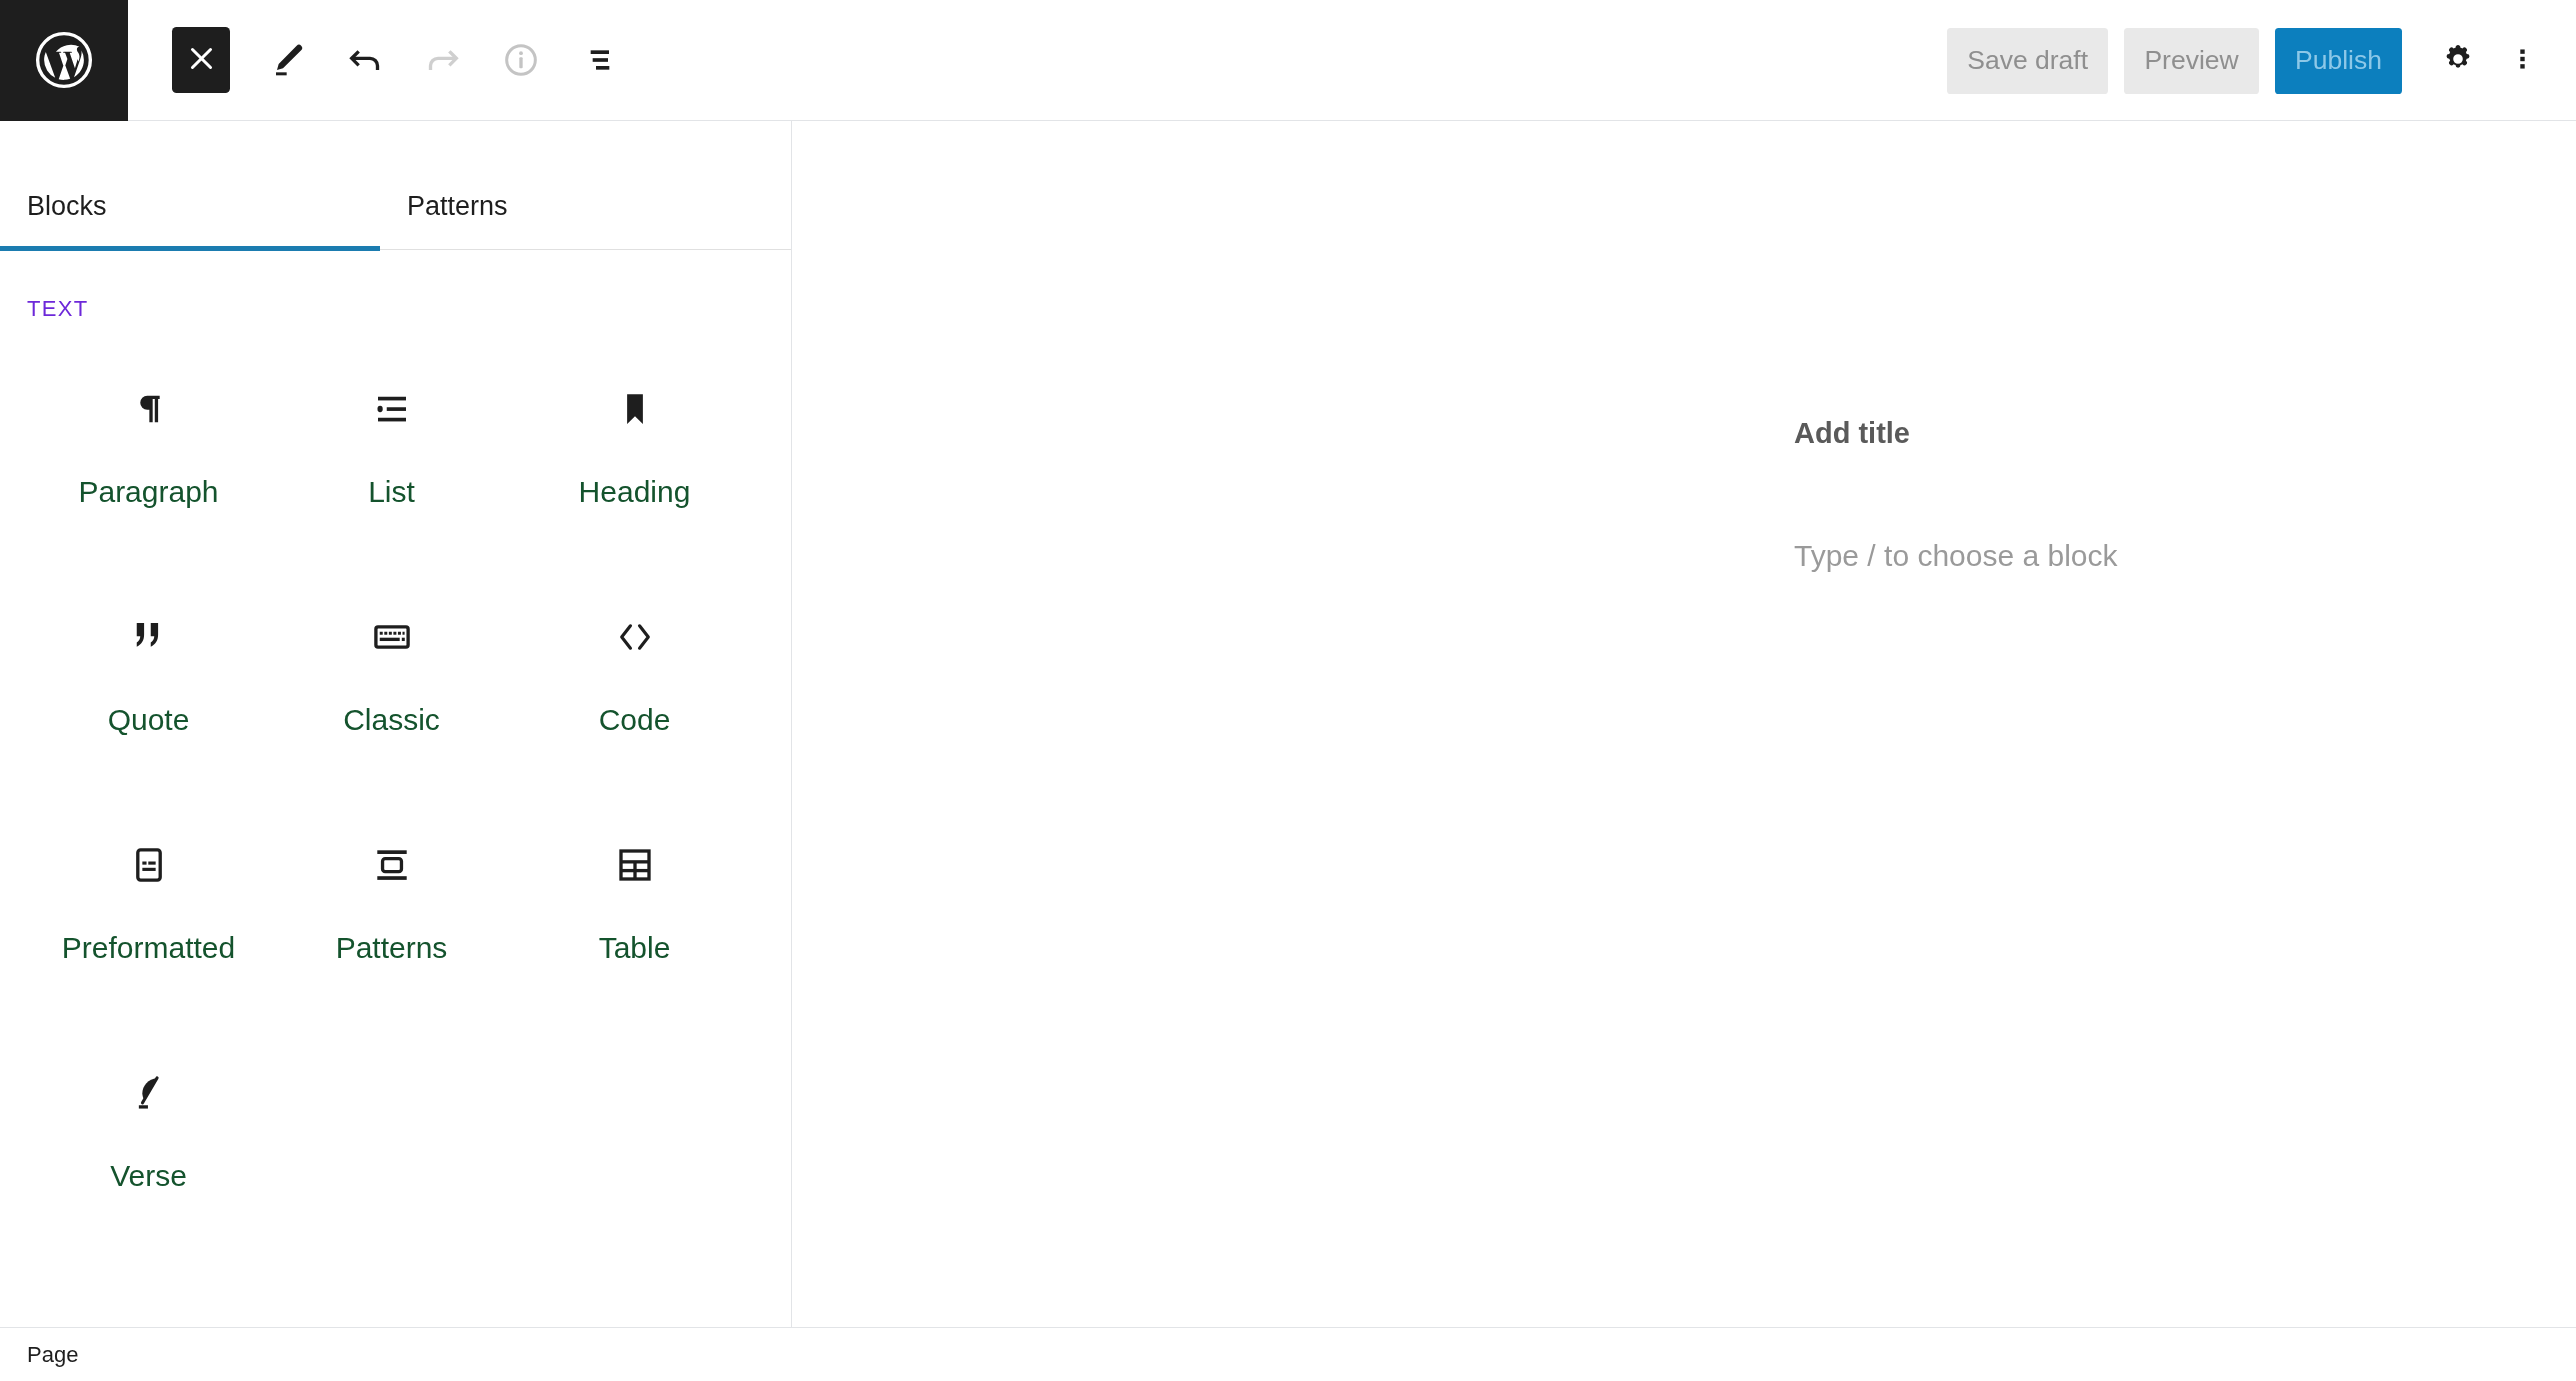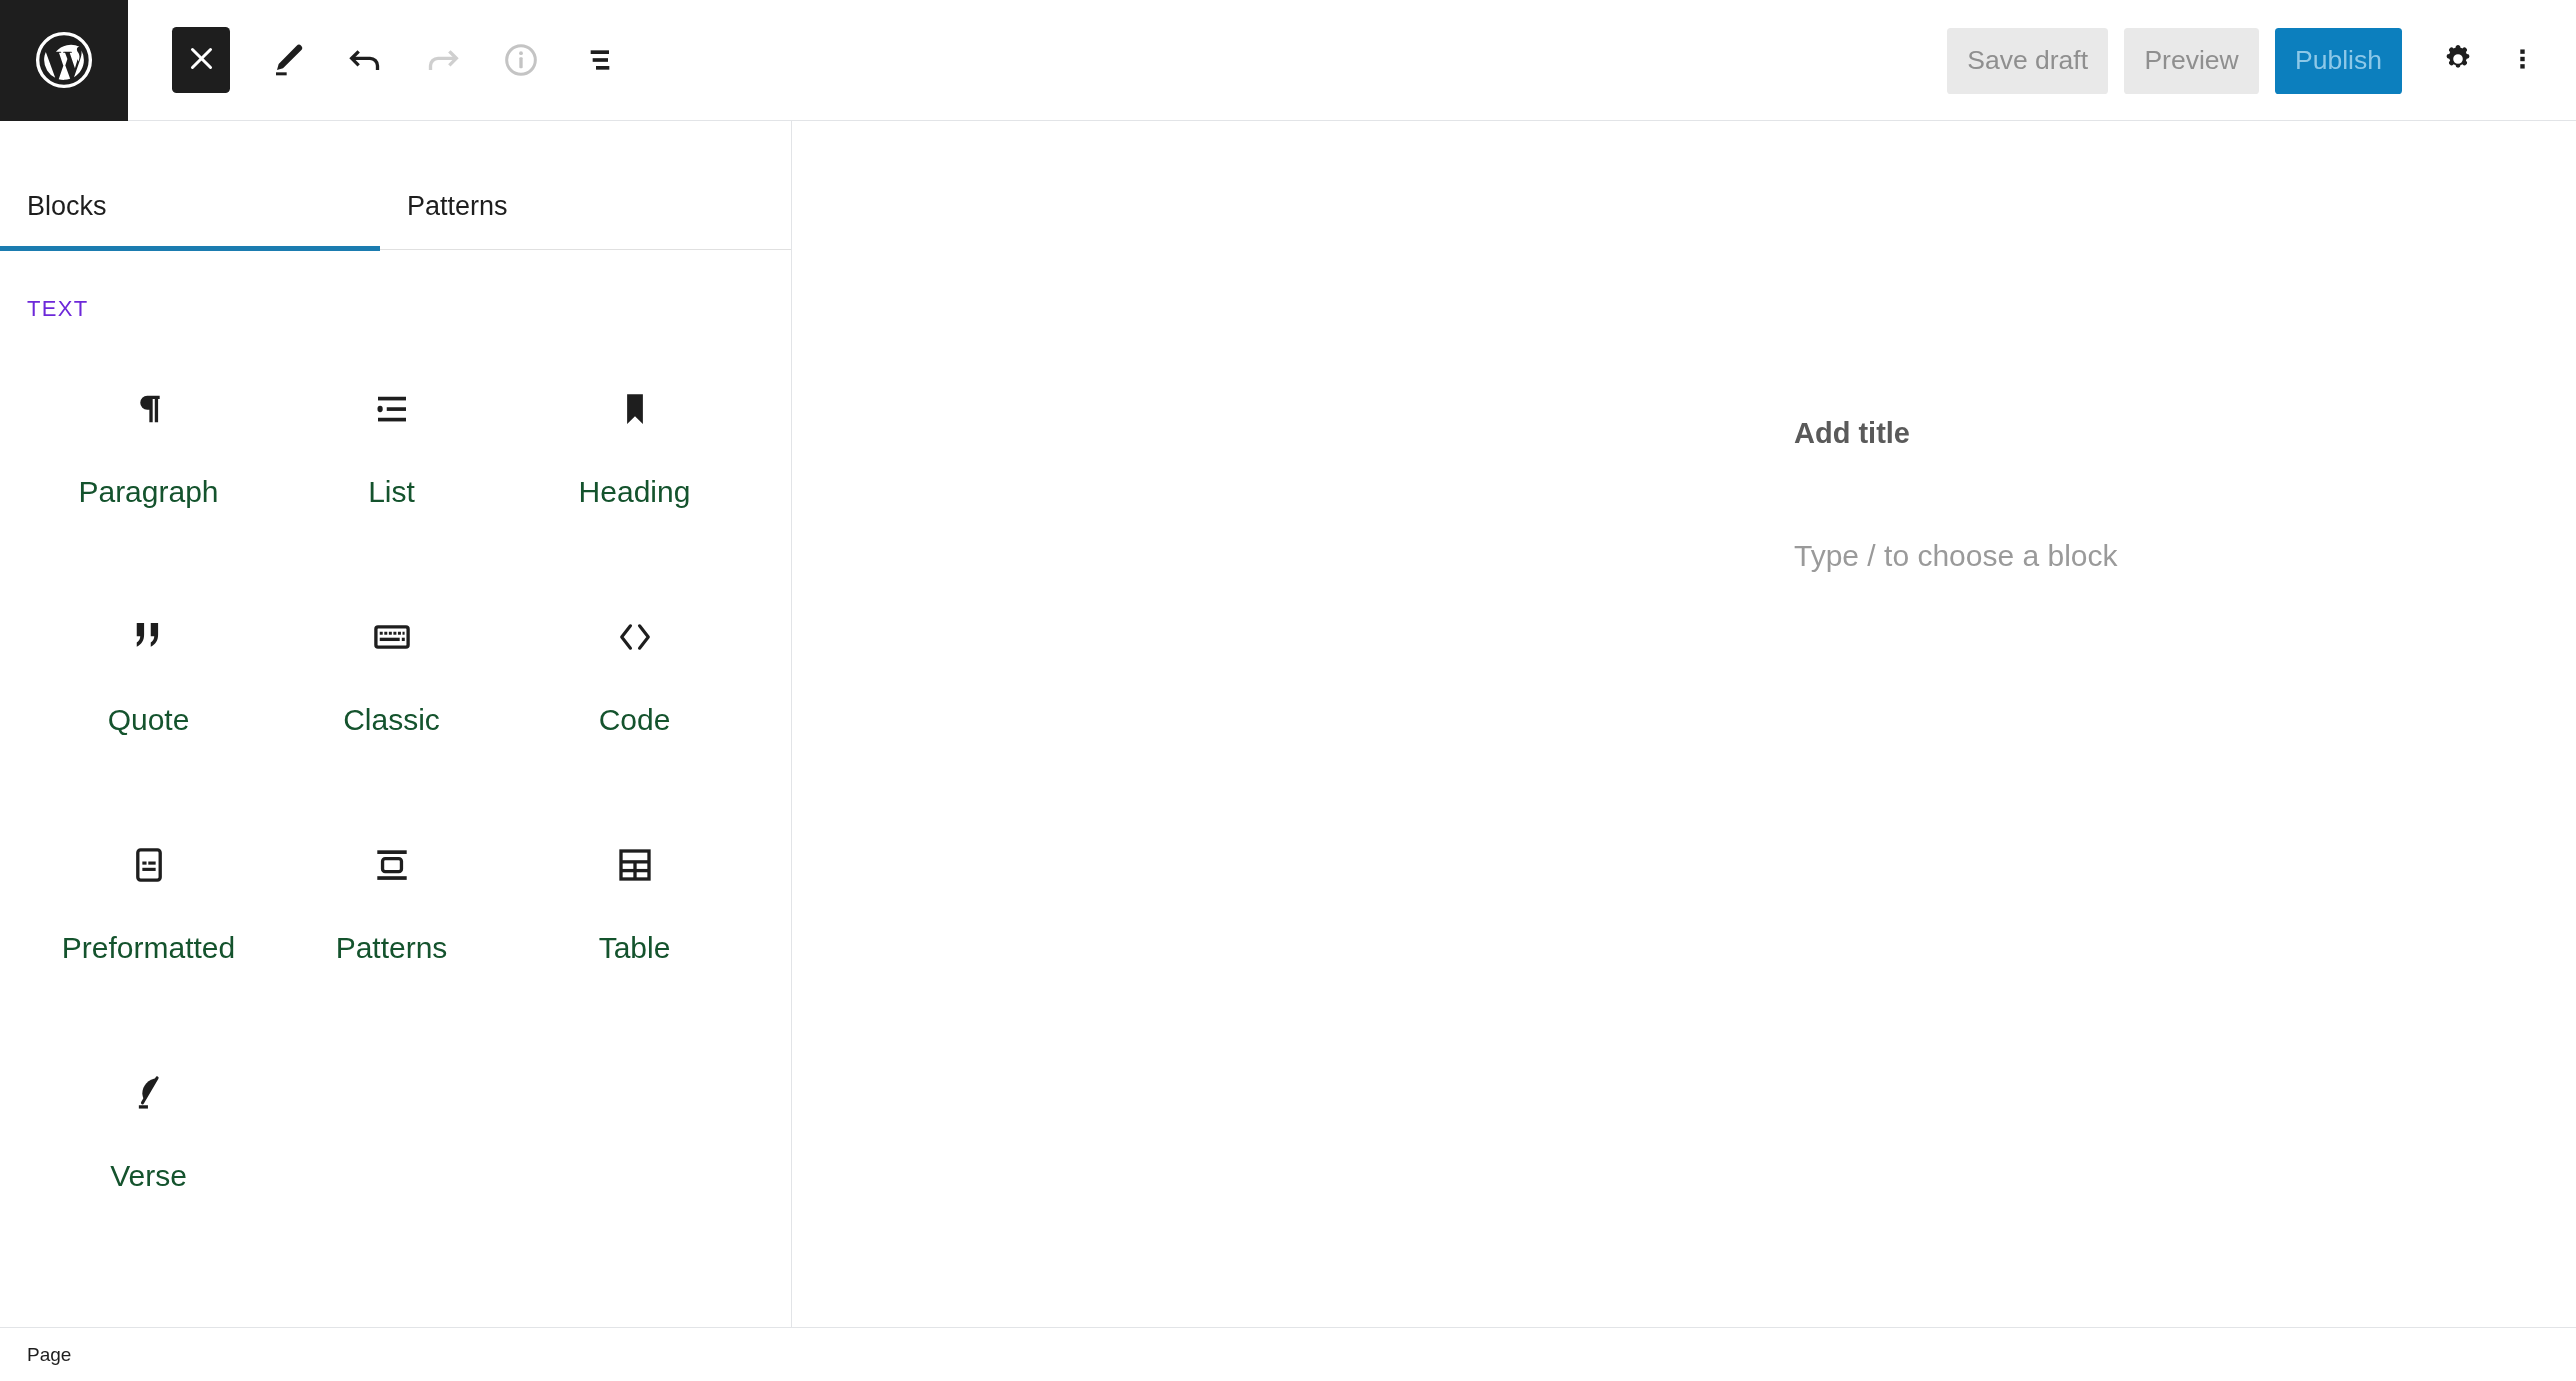--- a/index.html
+++ b/index.html
@@ -143,21 +143,21 @@
   }
 
   
   .bottom-bar {
     height: 54px; flex: 0 0 54px;
     border-top: 1.8px solid #e2e4e7;
     background: #ffffff;
     display: flex; align-items: center;
     padding-left: 27px;
   }
-  .bottom-label { font-size: 19px; color: #1e1e1e; text-align: center; }
+  .bottom-label { font-size: 22px; color: #1e1e1e; text-align: center; }
 </style>
 </head>
 <body>
 
 <div class="app">
 
   <div class="header">
 
     <div class="wp-logo-box">
       <svg viewBox="0 0 24 24" fill="none" aria-hidden="true">

